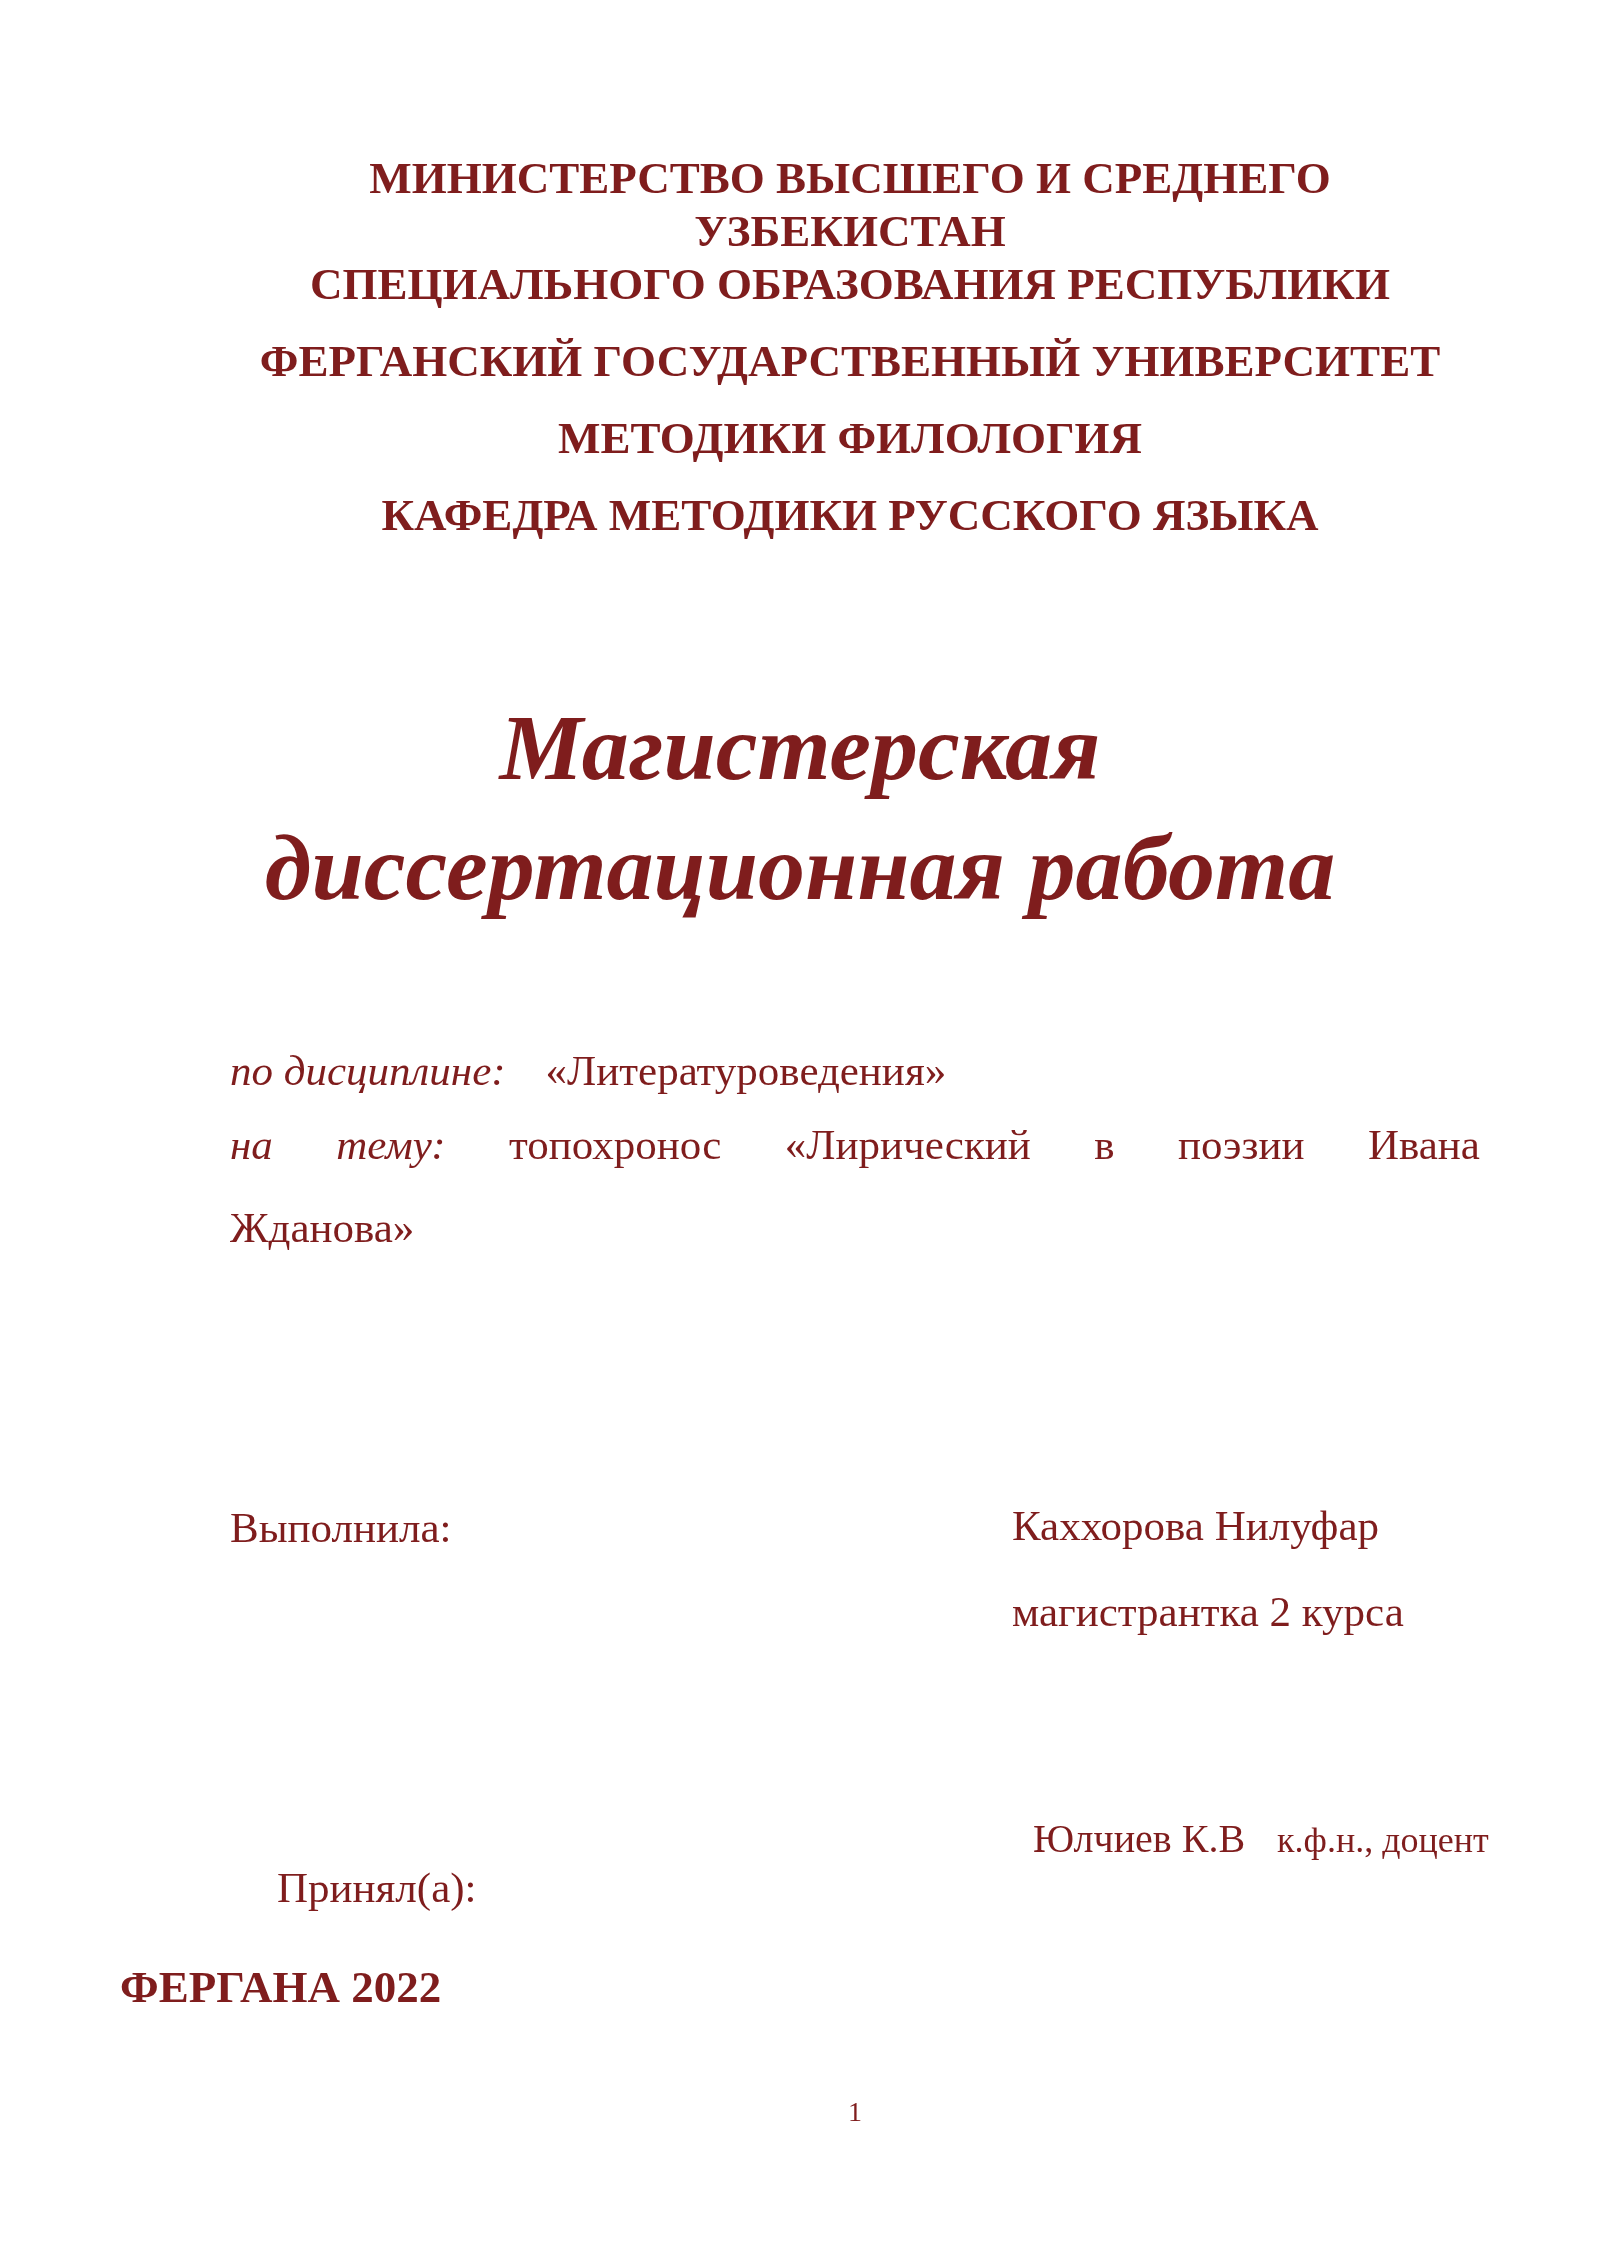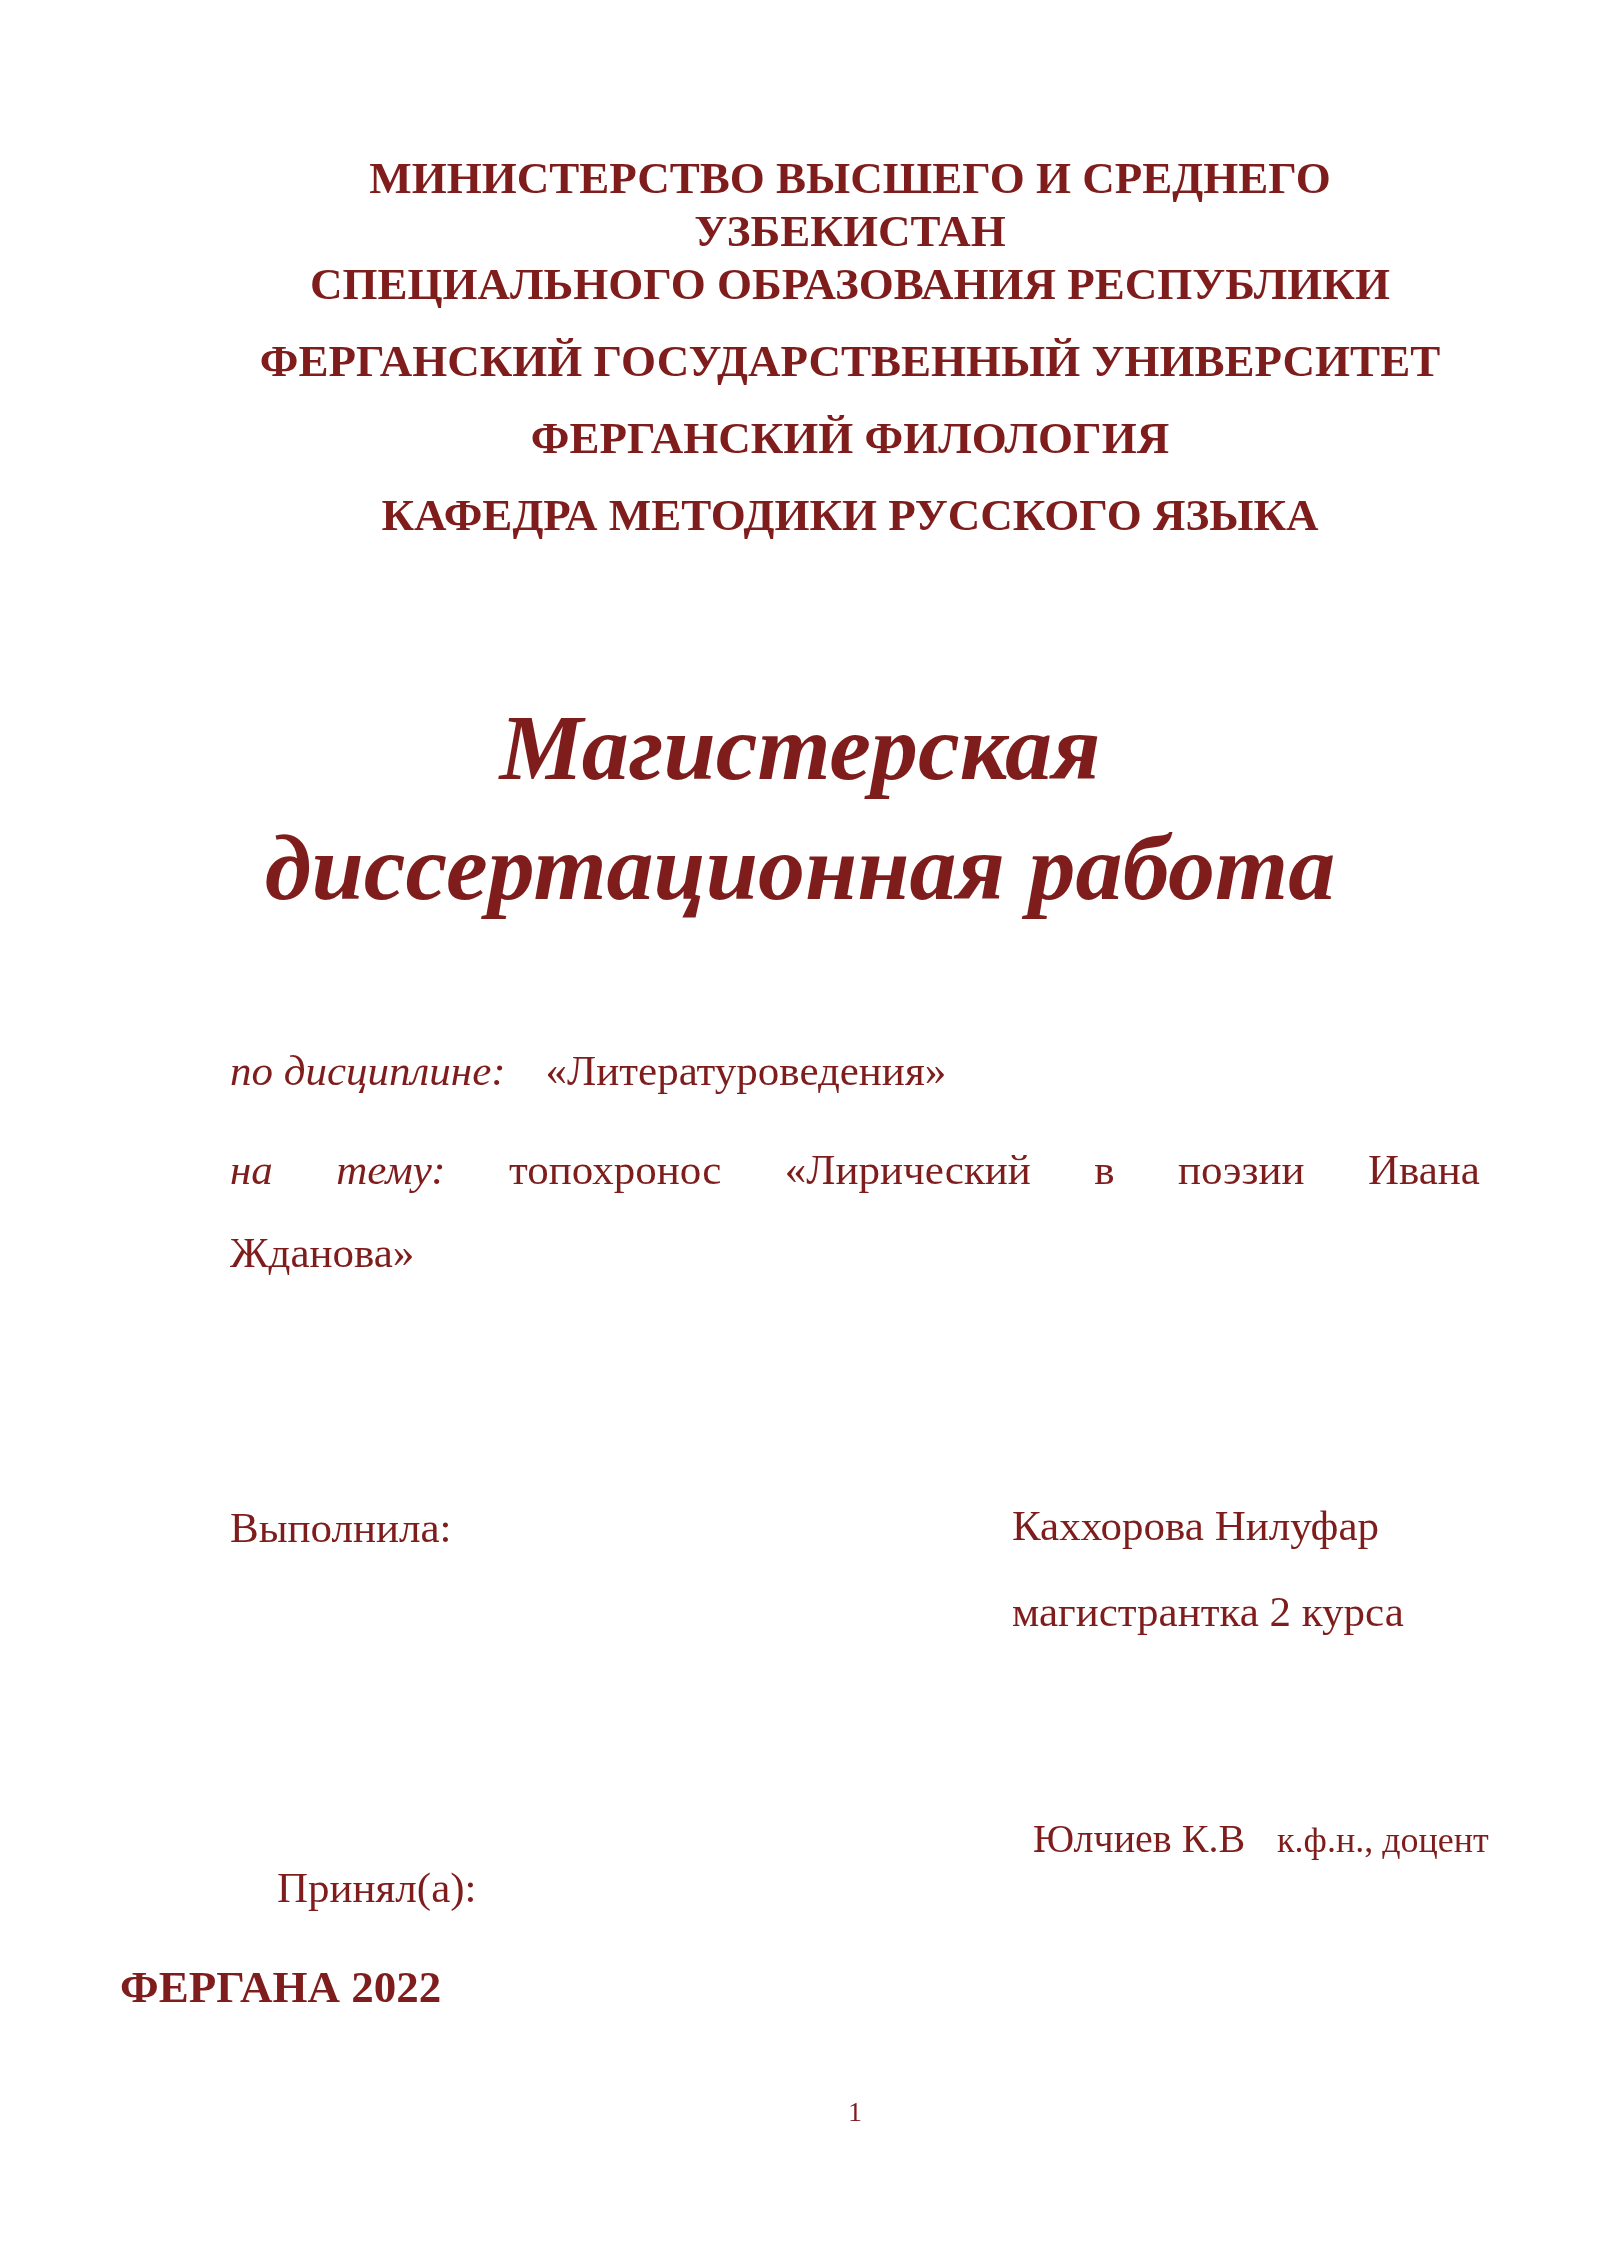--- a/index.html
+++ b/index.html
@@ -35,21 +35,21 @@
     position: absolute;
     left: 230px; top: 1047px; width: 1250px;
     font-size: 43px;
     line-height: 48px;
     white-space: nowrap;
   }
   .discipline .lbl { margin-right: 40px; }
   .it { font-style: italic; }
   .theme {
     position: absolute;
-    left: 230px; top: 1128px; width: 1250px;
+    left: 230px; top: 1103px; width: 1250px;
     font-size: 43px;
     line-height: 83px;
   }
   .theme-line1 {
     display: flex;
     justify-content: space-between;
     width: 100%;
   }
   .executor-label, .acceptor-label {
     position: absolute;
@@ -93,21 +93,21 @@
 </head>
 <body>
 
 <div class="page">
 
   <div class="header">
     <div>МИНИСТЕРСТВО ВЫСШЕГО И СРЕДНЕГО</div>
     <div>УЗБЕКИСТАН</div>
     <div>СПЕЦИАЛЬНОГО ОБРАЗОВАНИЯ РЕСПУБЛИКИ</div>
     <div class="hsep">ФЕРГАНСКИЙ ГОСУДАРСТВЕННЫЙ УНИВЕРСИТЕТ</div>
-    <div class="hsep">ФЕРГАНСКИЙ ФИЛОЛОГИЯ</div>
+    <div class="hsep">МЕТОДИКИ ФИЛОЛОГИЯ</div>
     <div class="hsep">КАФЕДРА МЕТОДИКИ РУССКОГО ЯЗЫКА</div>
   </div>
 
   <div class="title">
     <div>Магистерская</div>
     <div>диссертационная работа</div>
   </div>
 
   <div class="discipline">
     <span class="it lbl">по дисциплине:</span><span>«Литературоведения»</span>

